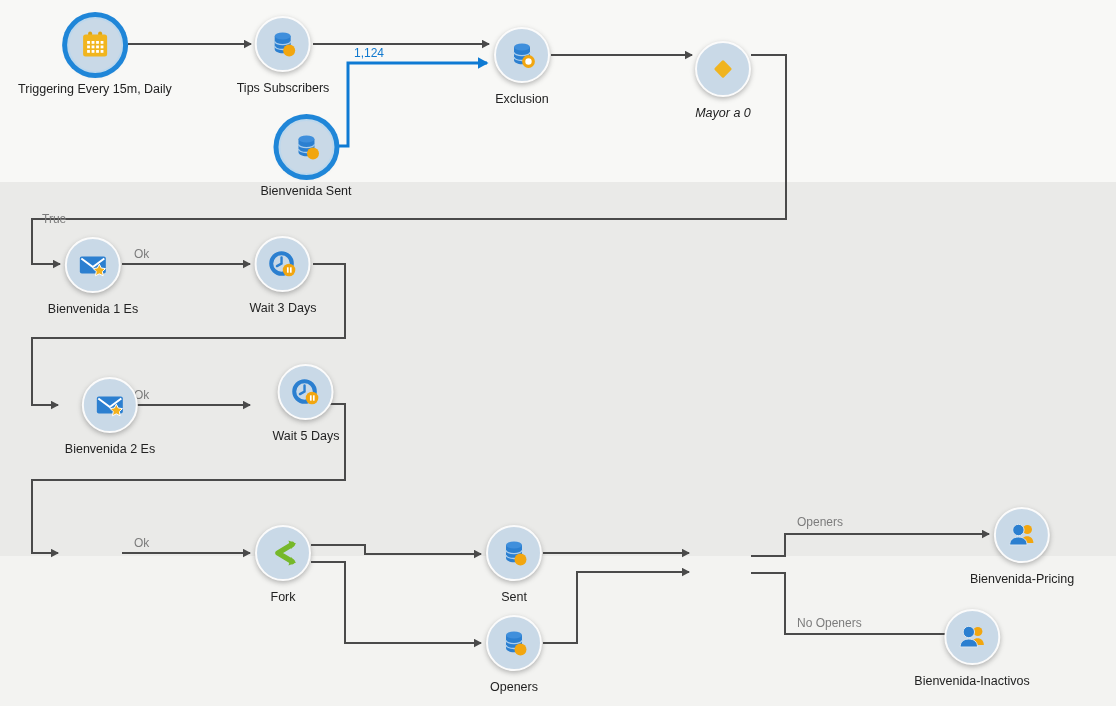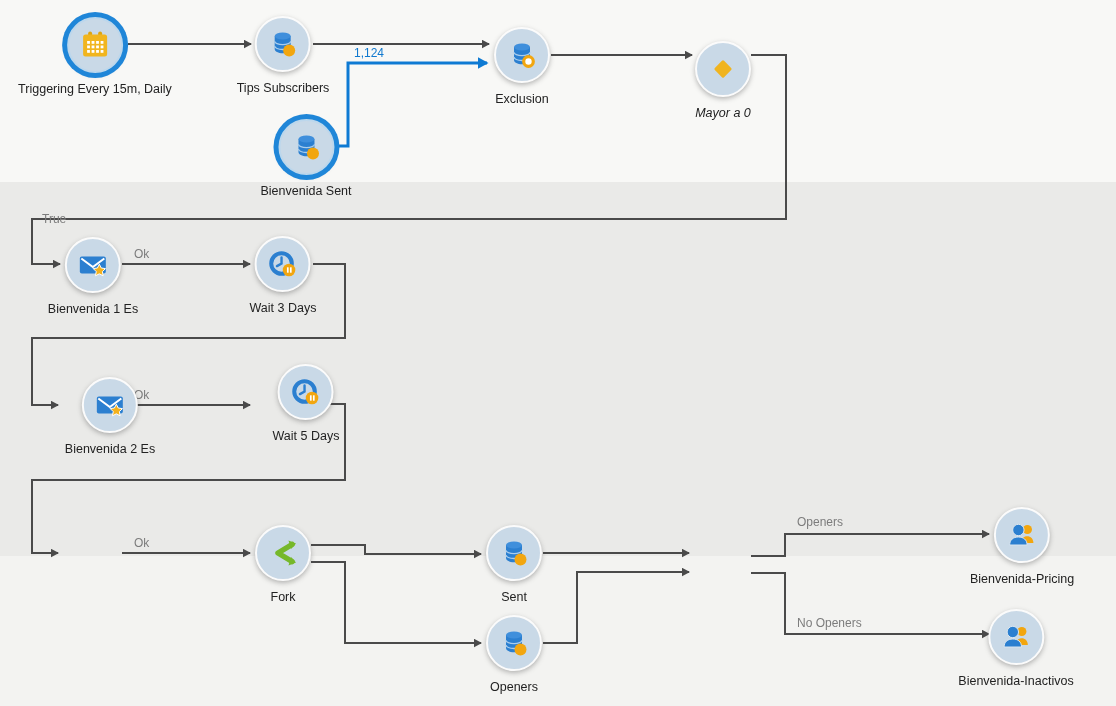--- a/index.html
+++ b/index.html
@@ -235,21 +235,21 @@
       <svg width="32" height="32" viewBox="0 0 32 32">
         <circle cx="21.5" cy="10.5" r="4.6" fill="#f2a60f"></circle>
         <path d="M15 24 c0-4.4 2.8-6.8 6.3-6.8 s6.2 2.4 6.2 6.8 z" fill="#f2a60f"></path>
         <circle cx="12.5" cy="11" r="5.7" fill="#2b7fd0" stroke="#dbe6ef" stroke-width="1"></circle>
         <path d="M3.8 26 c0-5.2 3.6-8 8.7-8 s8.7 2.8 8.7 8 z" fill="#2b7fd0" stroke="#dbe6ef" stroke-width="1"></path>
       </svg>
     </div>
     <div class="node-label">Bienvenida-Pricing</div>
   </div>
 
-  <div class="node" style="left:1016px; top:609px;">
+  <div class="node" style="left:972px; top:609px;">
     <div class="circle">
       <svg width="32" height="32" viewBox="0 0 32 32">
         <circle cx="21.5" cy="10.5" r="4.6" fill="#f2a60f"></circle>
         <path d="M15 24 c0-4.4 2.8-6.8 6.3-6.8 s6.2 2.4 6.2 6.8 z" fill="#f2a60f"></path>
         <circle cx="12.5" cy="11" r="5.7" fill="#2b7fd0" stroke="#dbe6ef" stroke-width="1"></circle>
         <path d="M3.8 26 c0-5.2 3.6-8 8.7-8 s8.7 2.8 8.7 8 z" fill="#2b7fd0" stroke="#dbe6ef" stroke-width="1"></path>
       </svg>
     </div>
     <div class="node-label">Bienvenida-Inactivos</div>
   </div>

